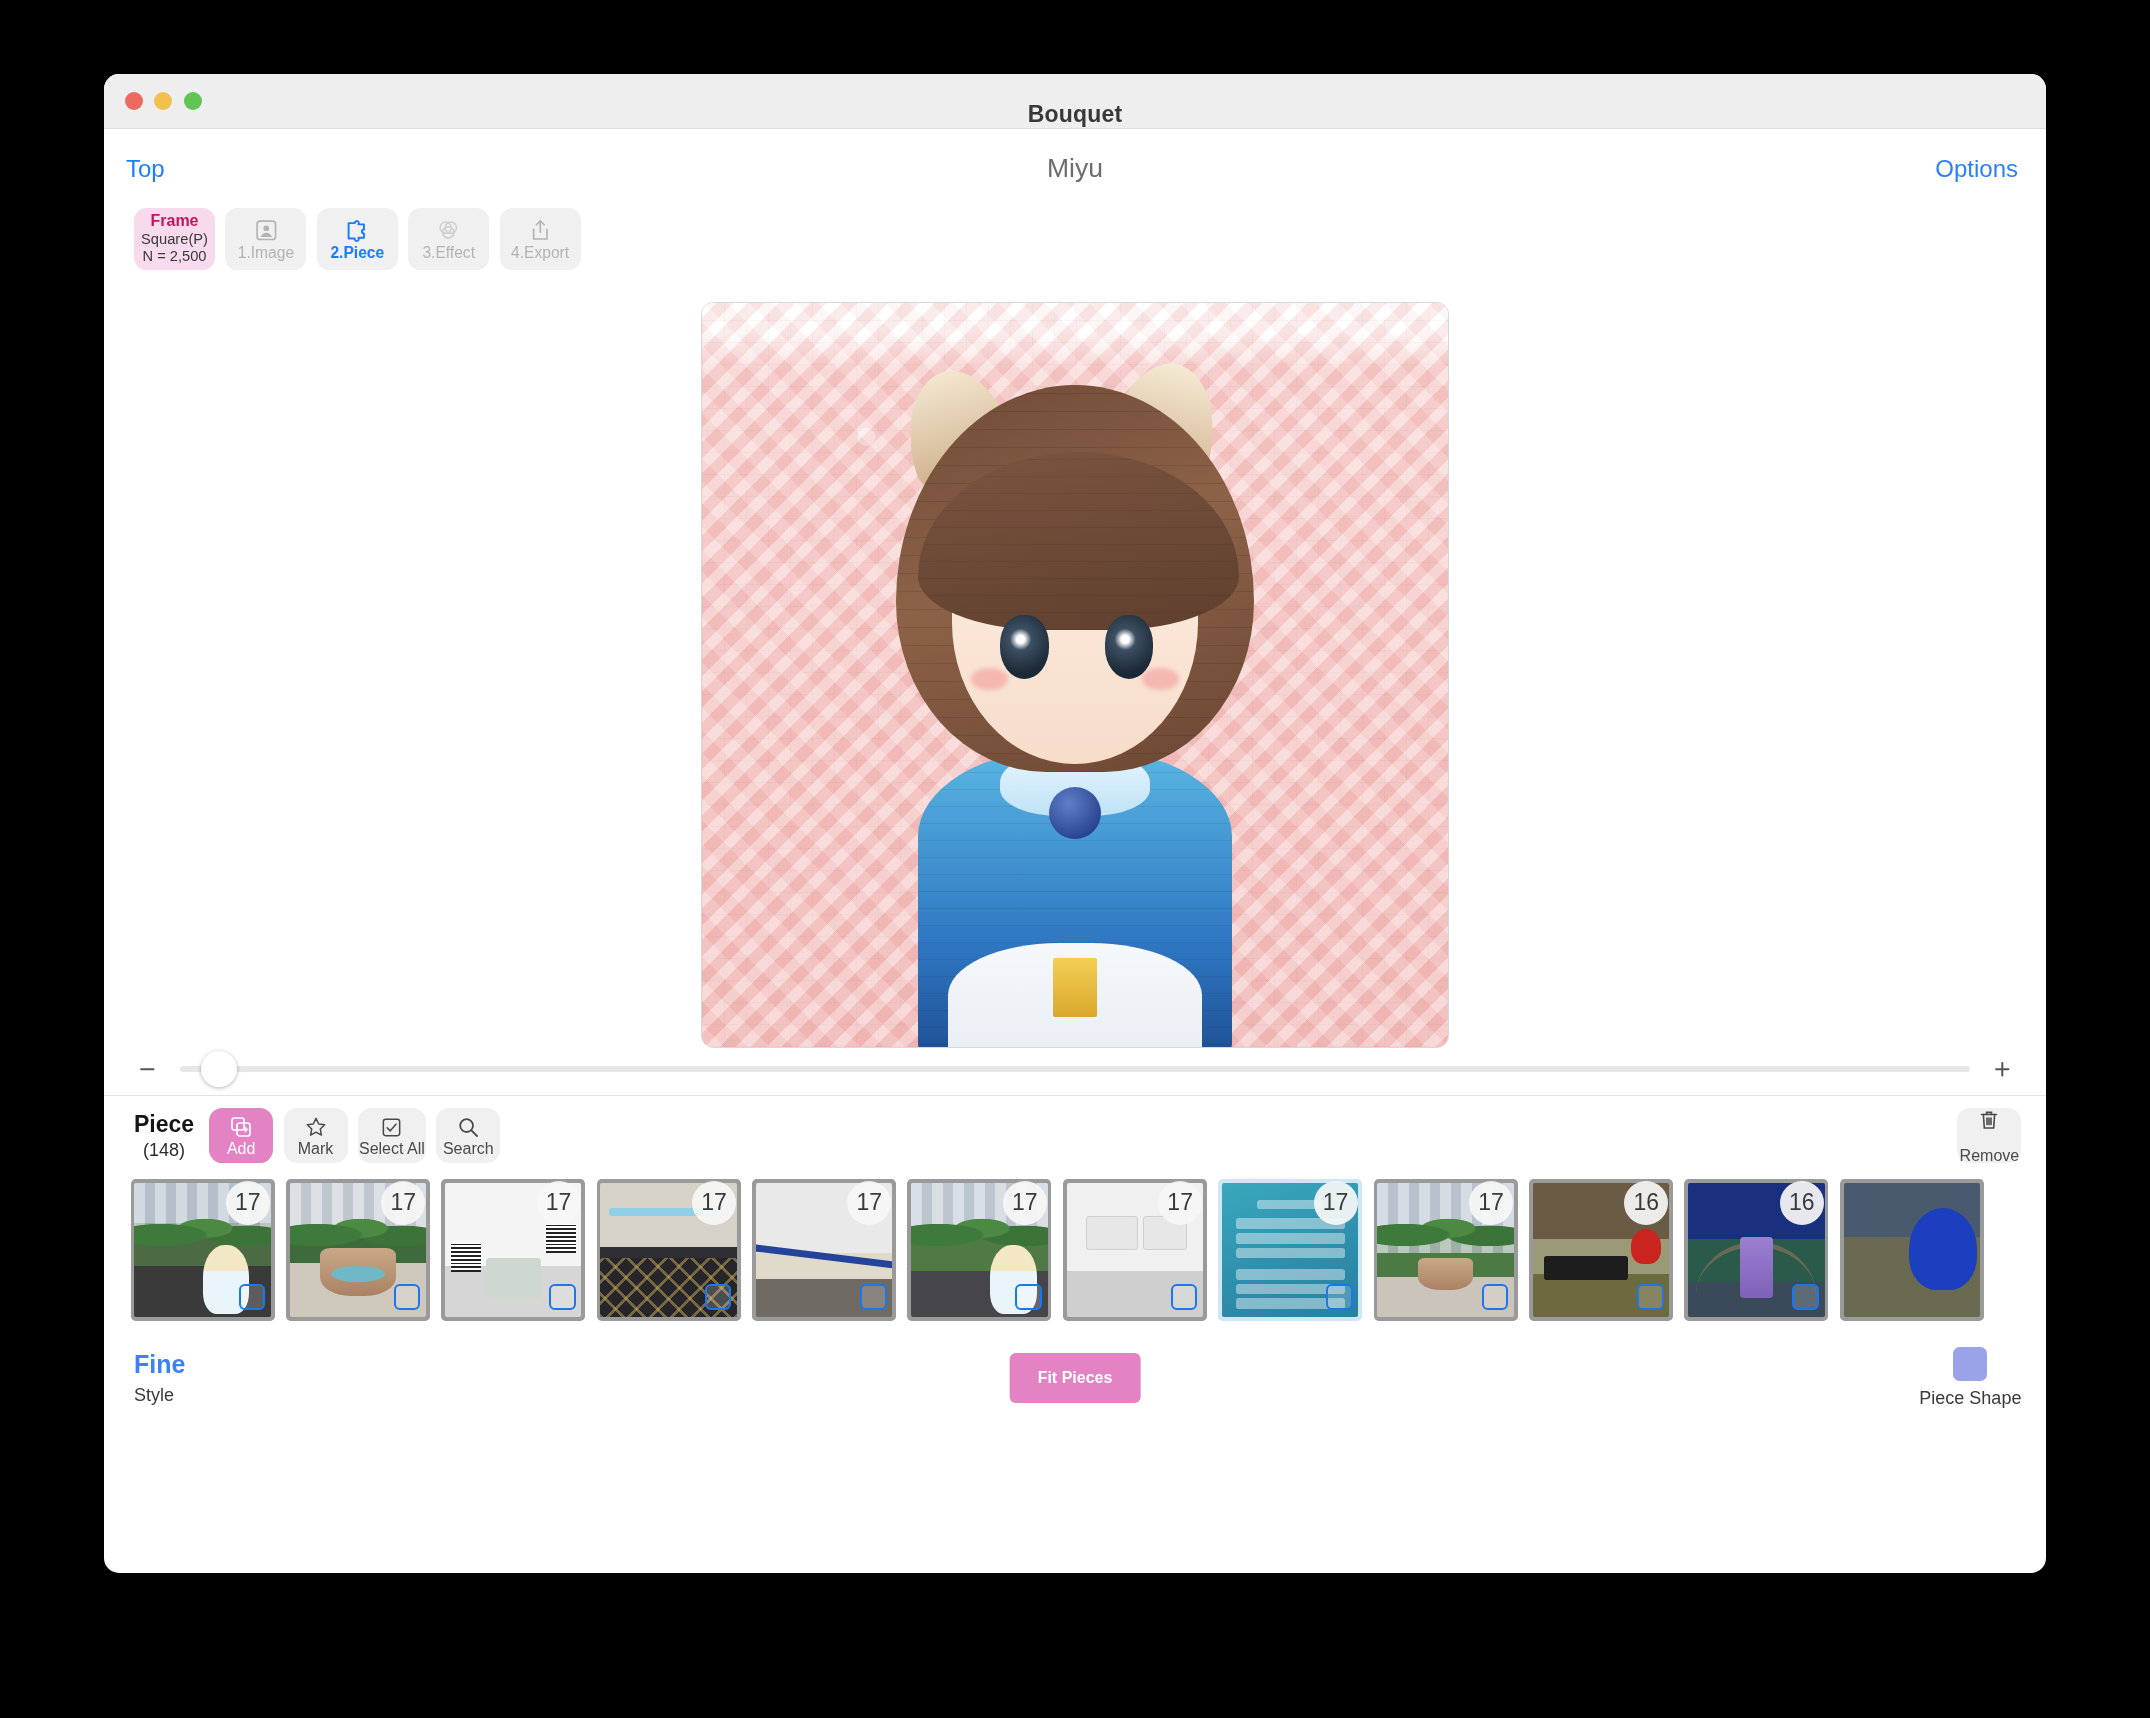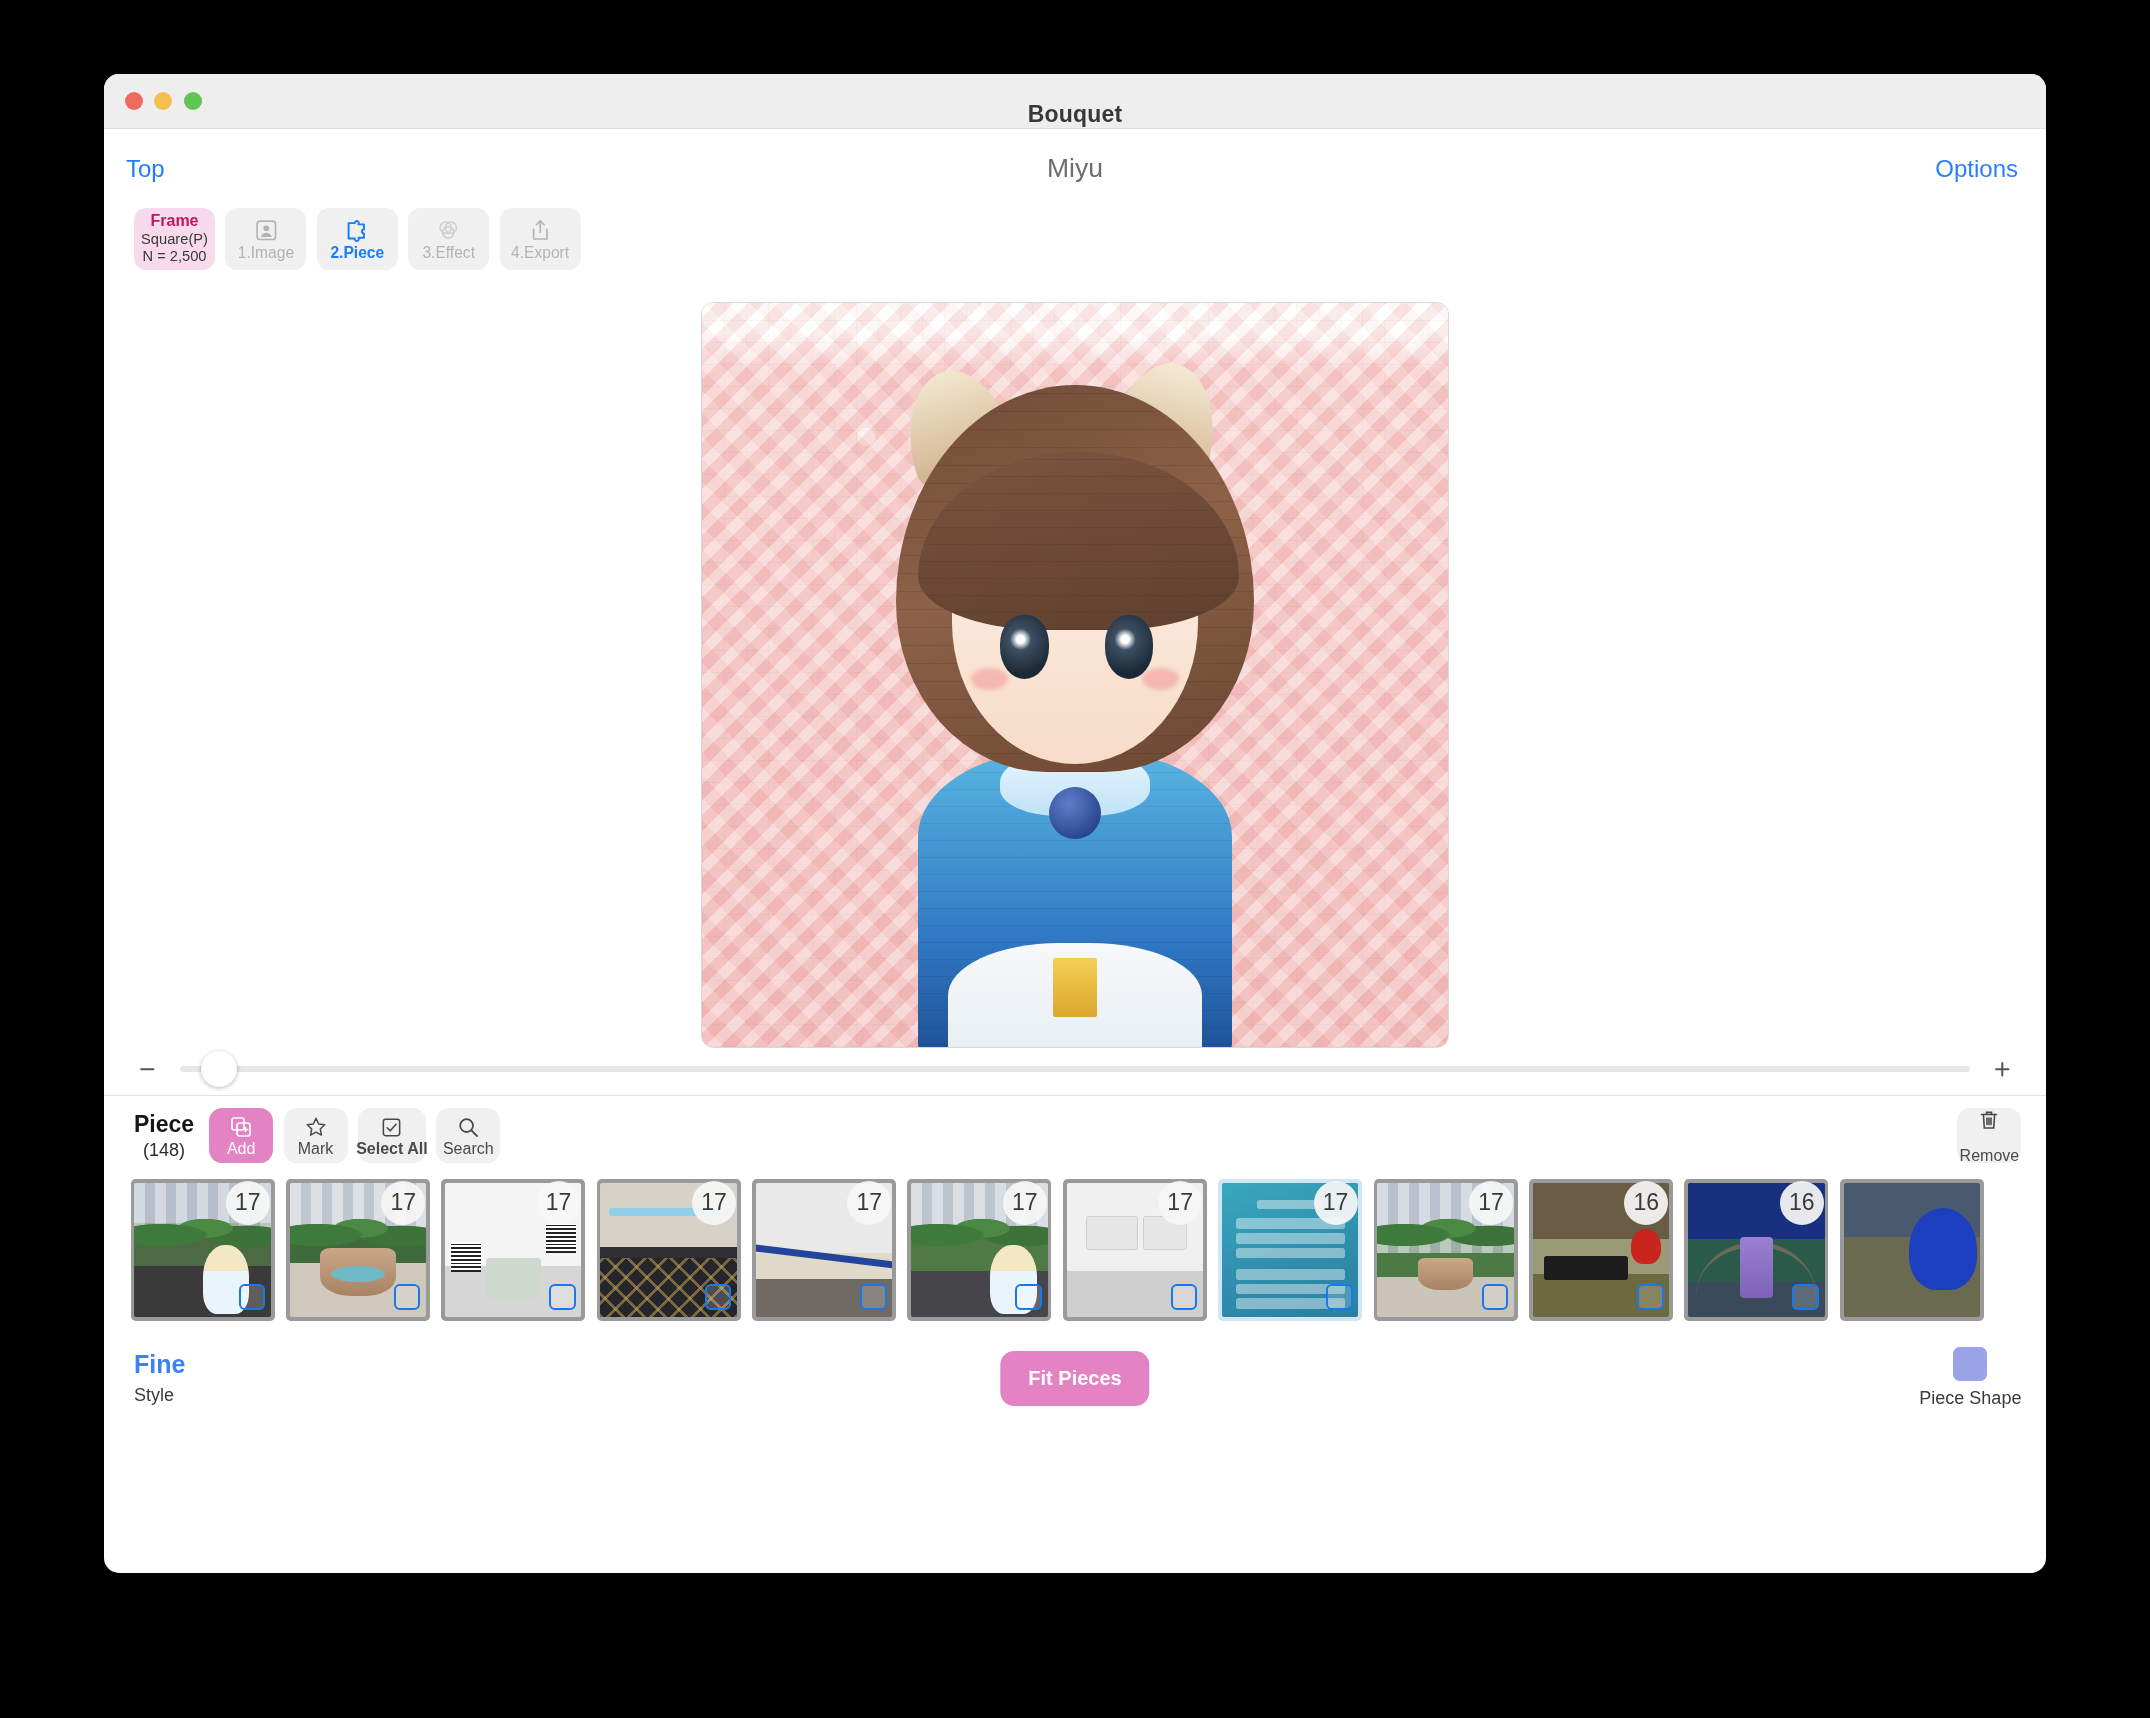--- a/index.html
+++ b/index.html
@@ -252,21 +252,21 @@
     display: flex; flex-direction: column;
     align-items: center; justify-content: center;
     gap: 0.9px;
     color: #4a4a4a;
     margin-right: 10.4px;
     position: relative;
   }
   .pbtn .pb-ico { height: 25.6px; display: flex; align-items: center; justify-content: center; }
   .pbtn .pb-lbl { font-size: 16px; line-height: 1; white-space: nowrap; }
   .pbtn.accent { background: #e383c4; color: #ffffff; }
-  .pbtn.wide { width: 68px; font-weight: bold; }
+  .pbtn.wide { width: 68px; }
   .pbtn.remove { margin-right: 0; margin-left: auto; gap: 16px; }
 
   
   .strip {
     position: relative;
     height: 151px;
     padding: 3.8px 0 0 26.5px;
     display: flex; gap: 11.4px;
     overflow: hidden;
   }
@@ -355,23 +355,23 @@
     height: 104px;
     display: flex; align-items: center;
     padding: 0 24.6px 0 30px;
   }
   .style-block { display: flex; flex-direction: column; gap: 8.5px; line-height: 1; }
   .style-block .sb-val { font-size: 25px; color: #3b82f6; font-weight: bold; }
   .style-block .sb-lbl { font-size: 18px; color: #3a3a3a; }
   .fit-btn {
     position: absolute; left: 50%; transform: translateX(-50%);
     background: #e383c4; color: #fff;
-    font-size: 20px; font-weight: bold;
+    font-size: 16px; font-weight: bold;
     padding: 16px 28px;
-    border-radius: 14px;
+    border-radius: 6px;
   }
   .shape-block {
     margin-left: auto;
     display: flex; flex-direction: column; align-items: center; gap: 6.6px;
   }
   .shape-sw { width: 34px; height: 34px; border-radius: 6.6px; background: #9aa3e8; }
   .shape-block .sb-lbl { font-size: 18px; color: #3a3a3a; }
 
   svg { display: block; }
 </style>

